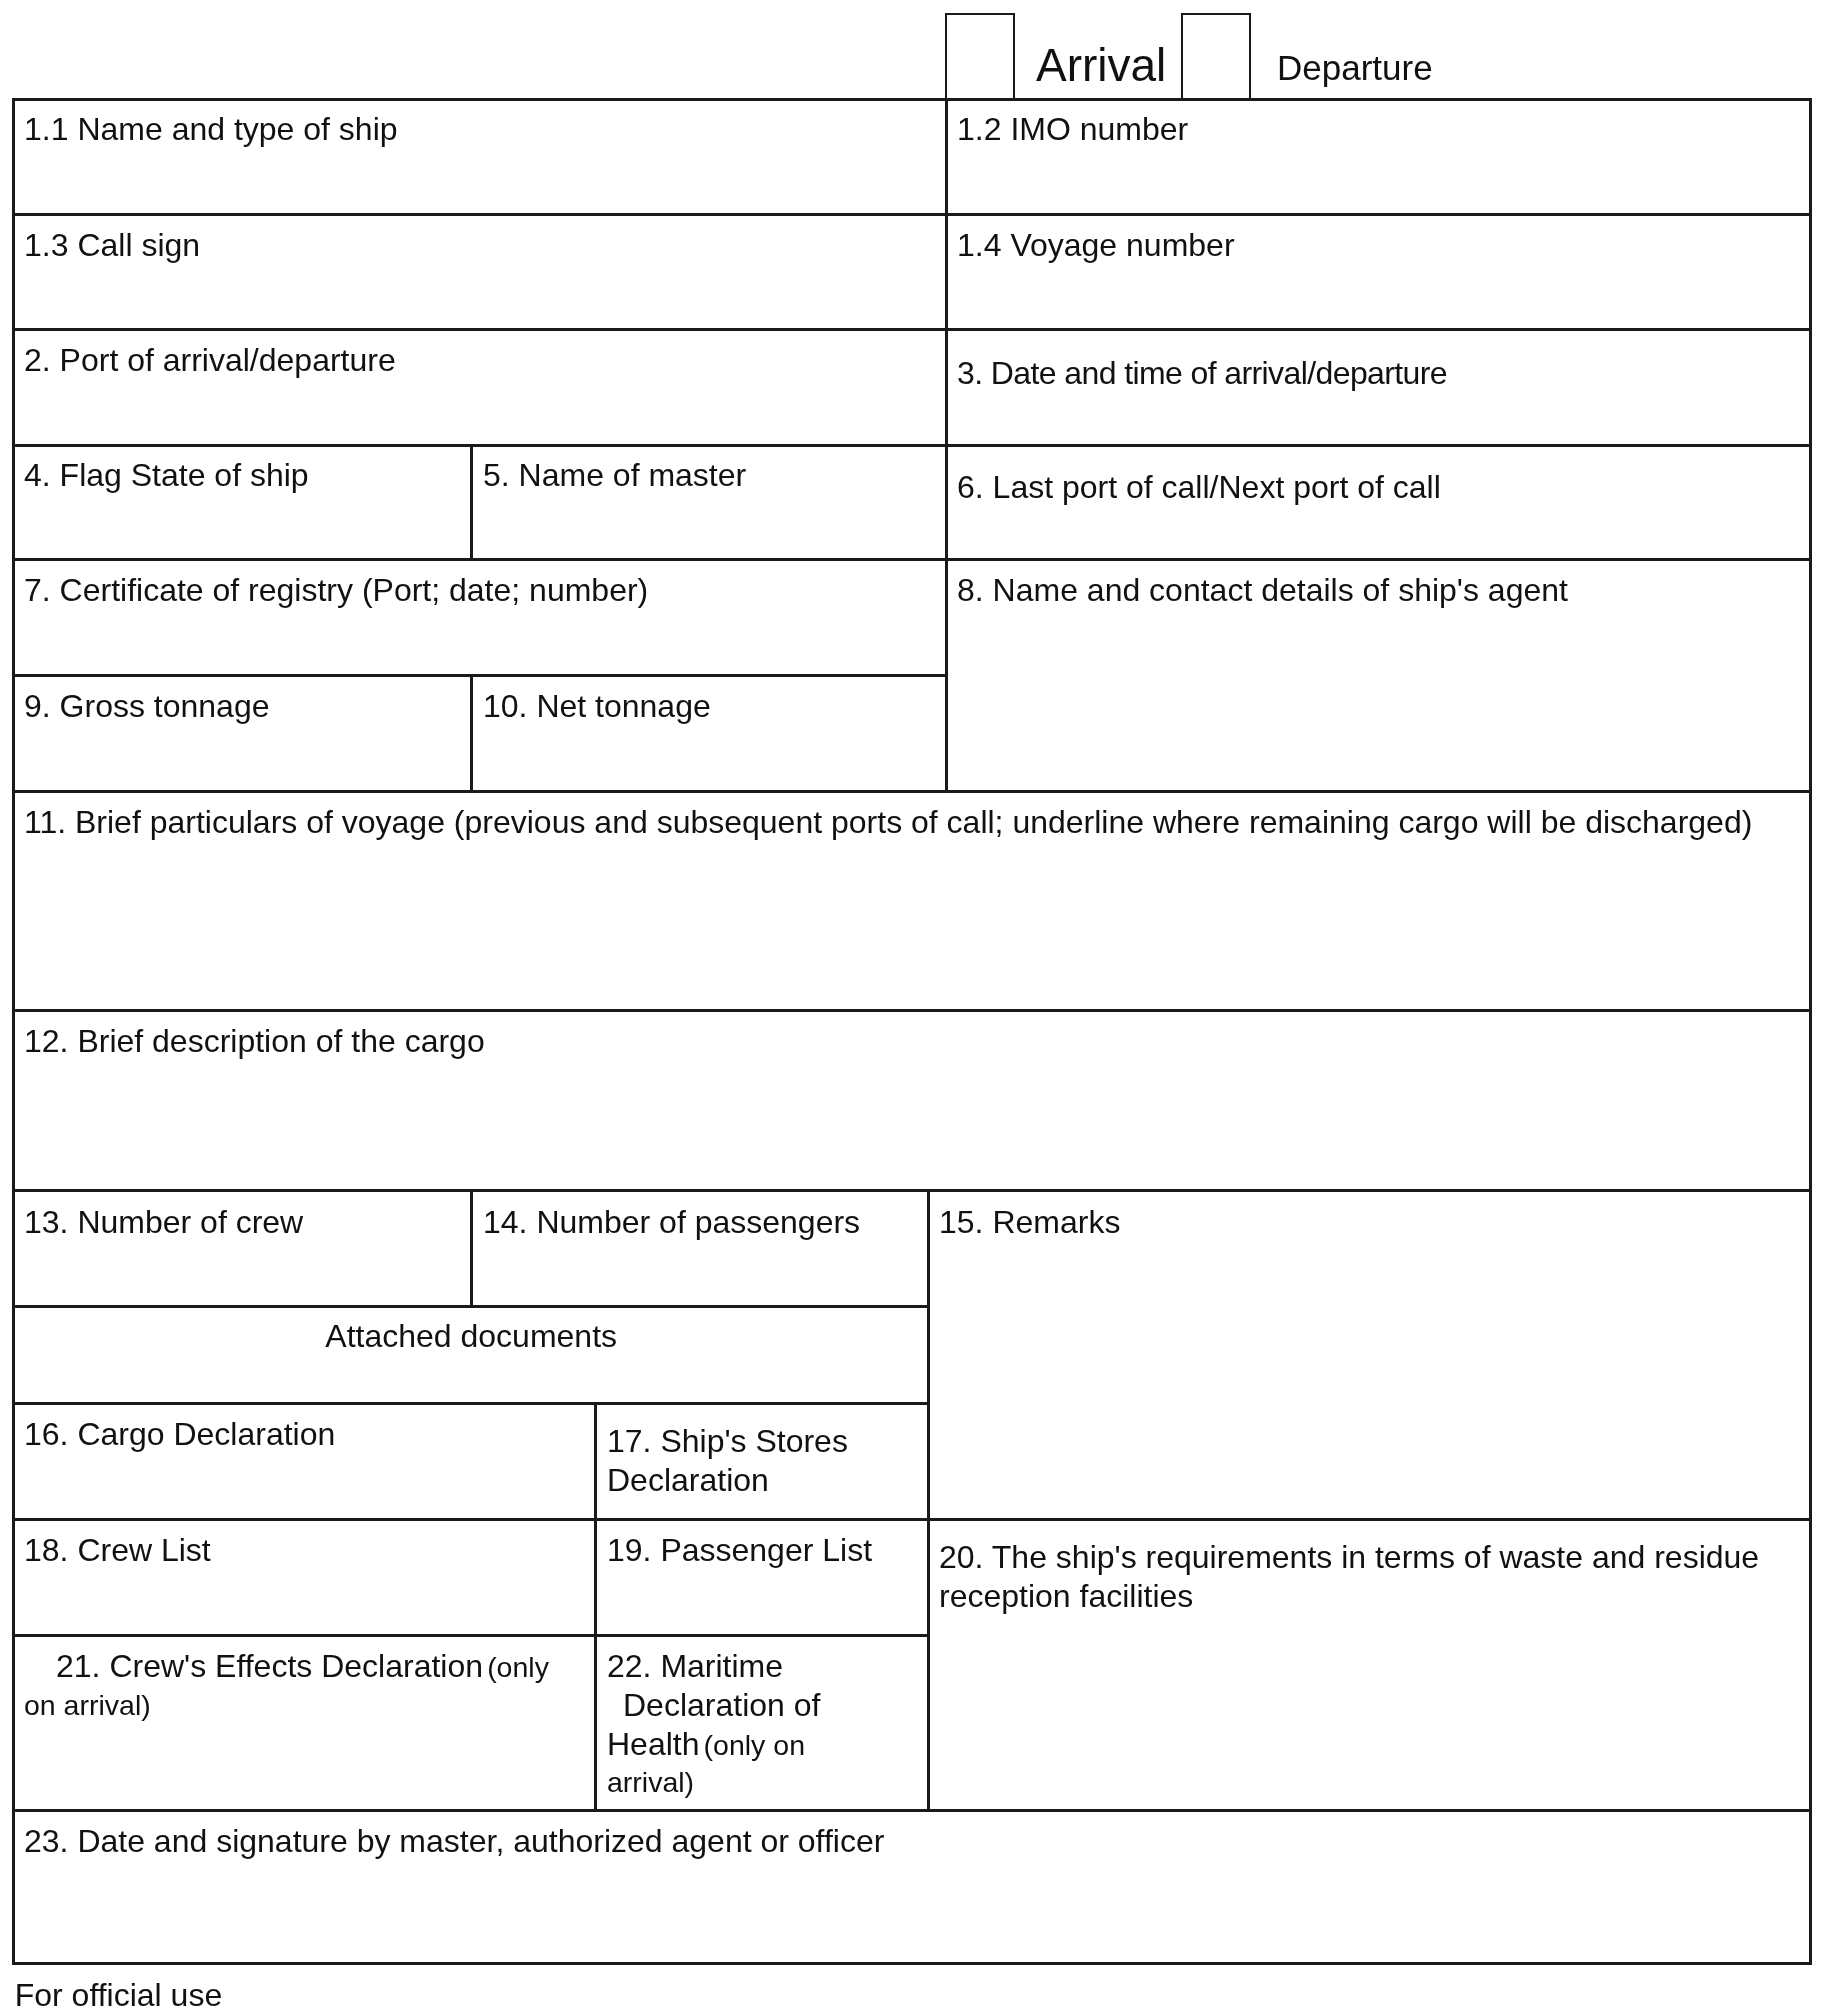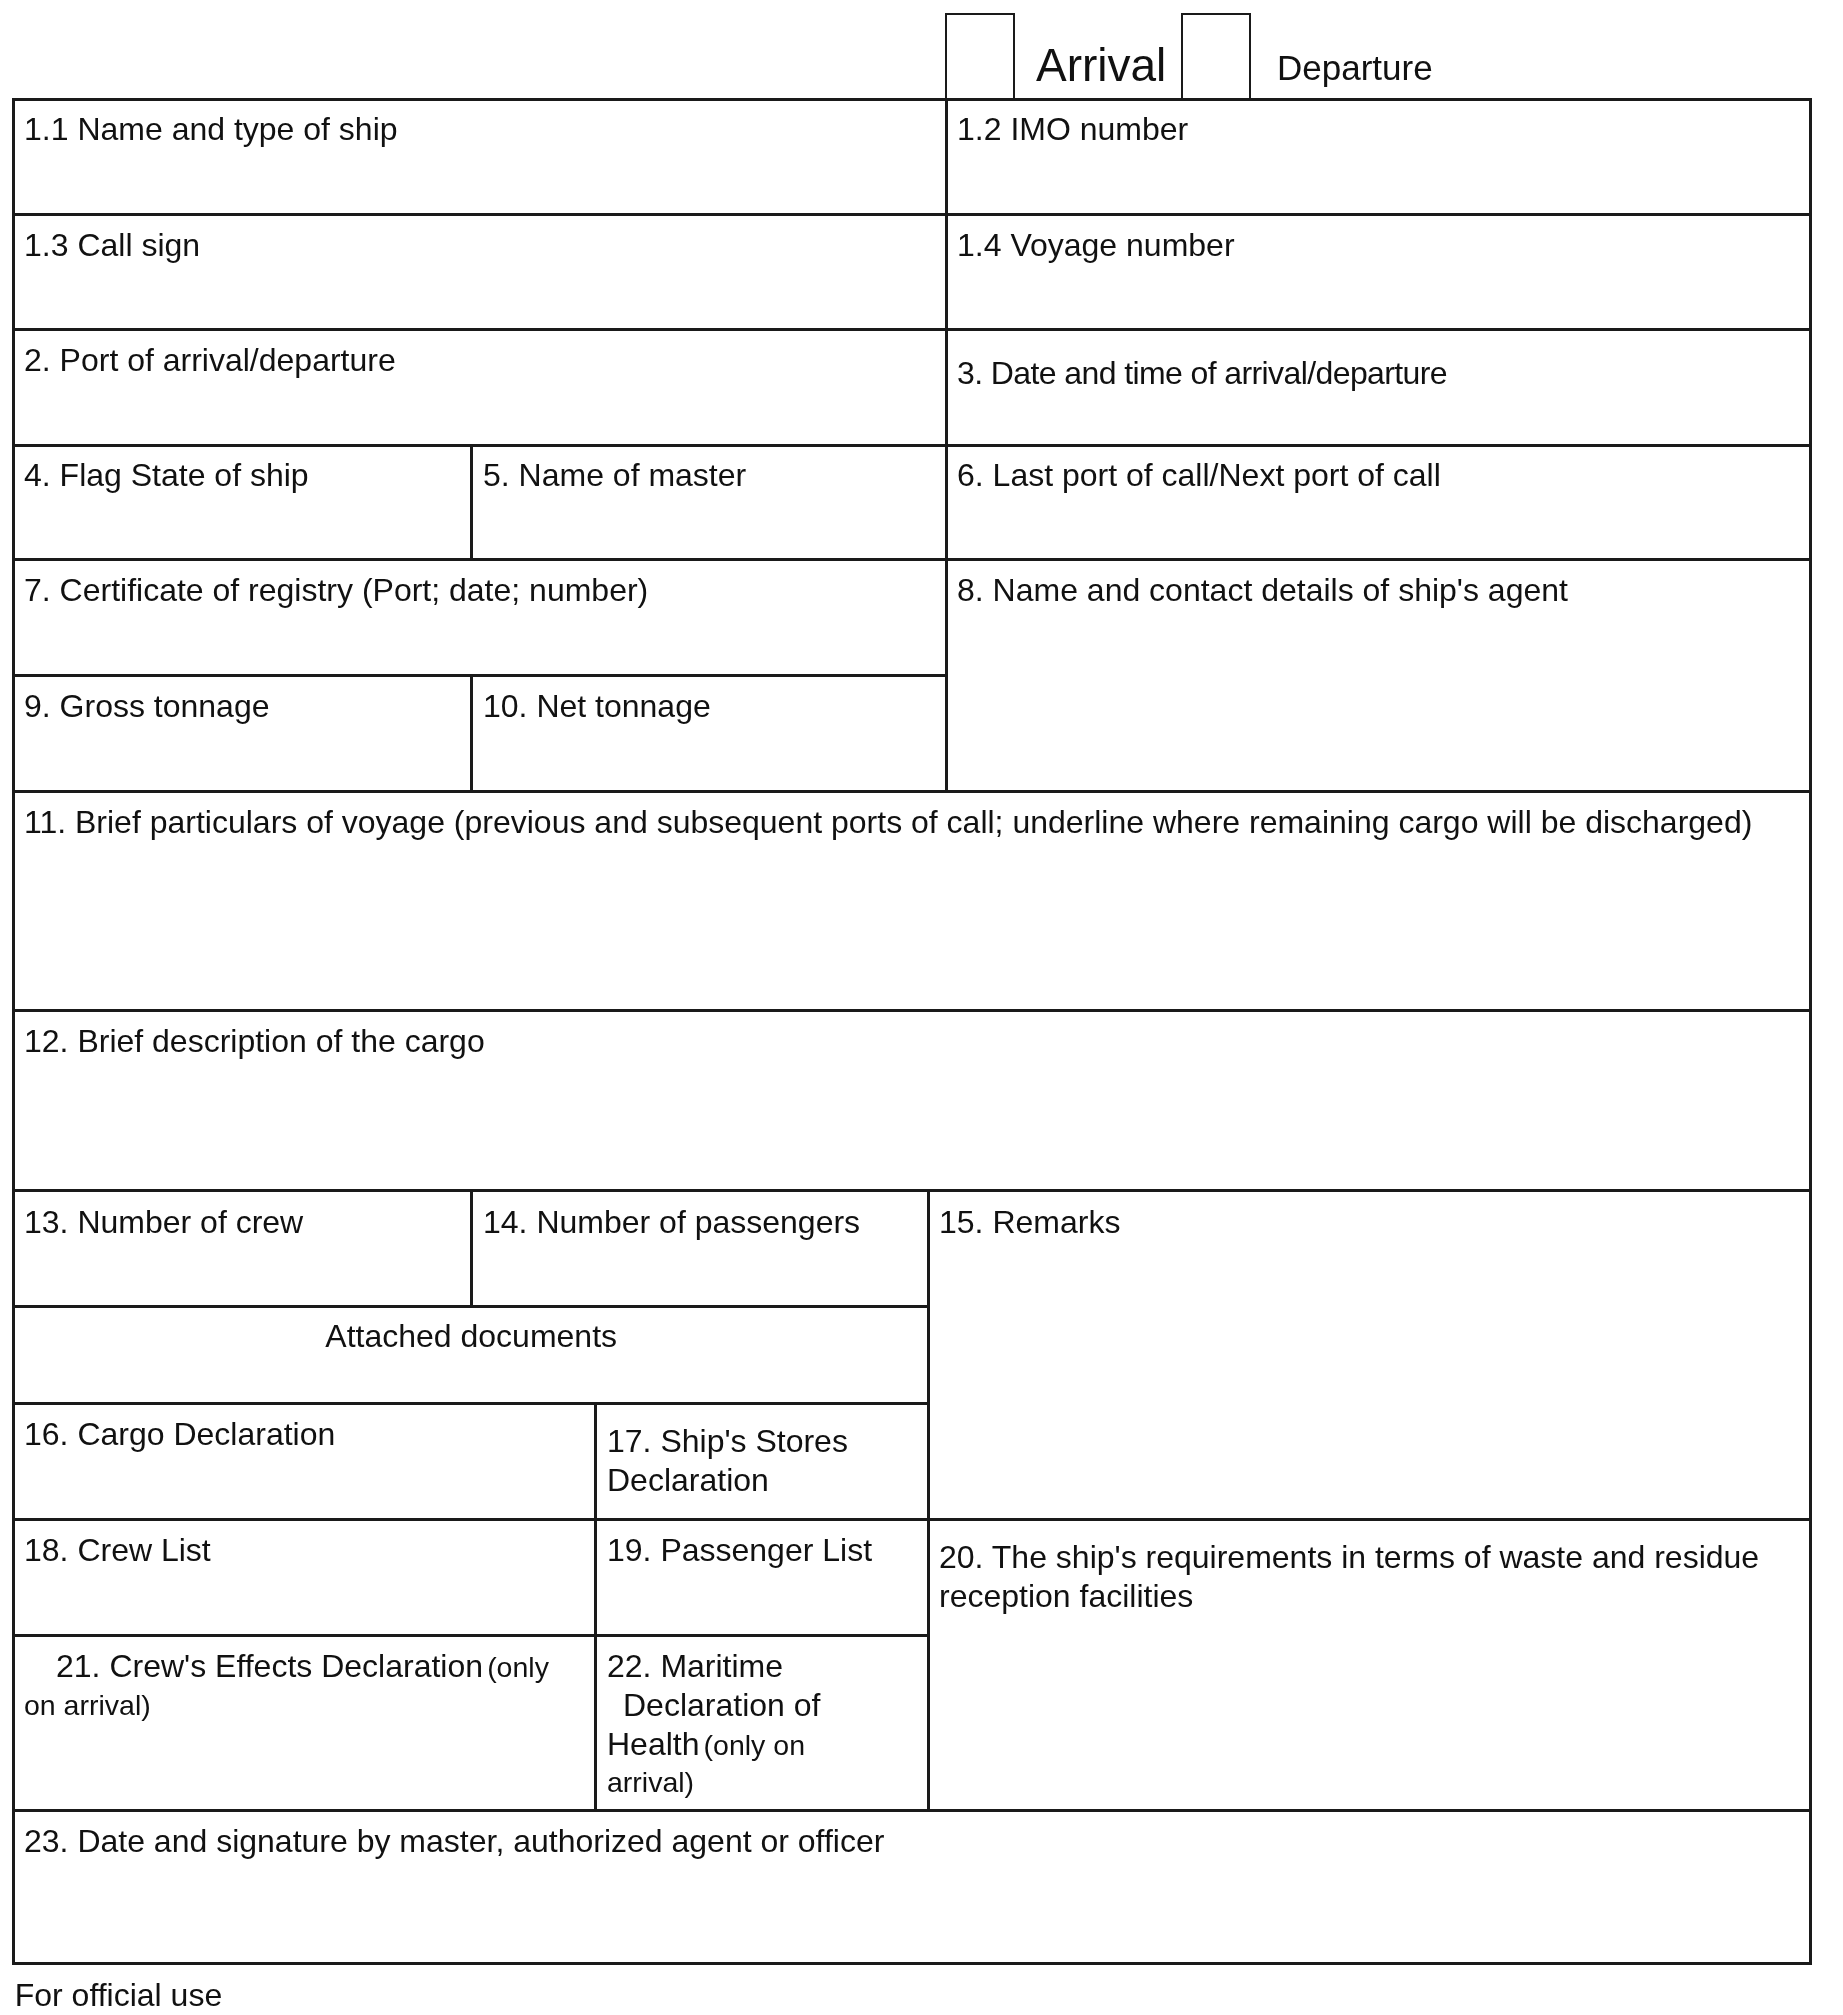--- a/index.html
+++ b/index.html
@@ -48,21 +48,21 @@
 <div class="line v" style="left:594px;top:1402px;height:409px;"></div>
 
 <span class="lbl" style="left:24px;top:110px;">1.1 Name and type of ship</span>
 <span class="lbl" style="left:957px;top:110px;">1.2 IMO number</span>
 <span class="lbl" style="left:24px;top:226px;">1.3 Call sign</span>
 <span class="lbl" style="left:957px;top:226px;">1.4 Voyage number</span>
 <span class="lbl" style="left:24px;top:341px;">2. Port of arrival/departure</span>
 <span class="lbl" style="left:957px;top:354px;letter-spacing:-0.6px;">3. Date and time of arrival/departure</span>
 <span class="lbl" style="left:24px;top:456px;">4. Flag State of ship</span>
 <span class="lbl" style="left:483px;top:456px;">5. Name of master</span>
-<span class="lbl" style="left:957px;top:456px;">6. Last port of call/Next port of call</span>
+<span class="lbl" style="left:957px;top:468px;">6. Last port of call/Next port of call</span>
 <span class="lbl" style="left:24px;top:571px;">7. Certificate of registry (Port; date; number)</span>
 <span class="lbl" style="left:957px;top:571px;">8. Name and contact details of ship's agent</span>
 <span class="lbl" style="left:24px;top:687px;">9. Gross tonnage</span>
 <span class="lbl" style="left:483px;top:687px;">10. Net tonnage</span>
 
 <span class="lbl wrap" style="left:24px;top:803px;width:1772px;text-align:justify;text-align-last:left;">11. Brief particulars of voyage (previous and subsequent ports of call; underline where remaining cargo will be discharged)</span>
 
 <span class="lbl" style="left:24px;top:1022px;">12. Brief description of the cargo</span>
 
 <span class="lbl" style="left:24px;top:1203px;">13. Number of crew</span>

